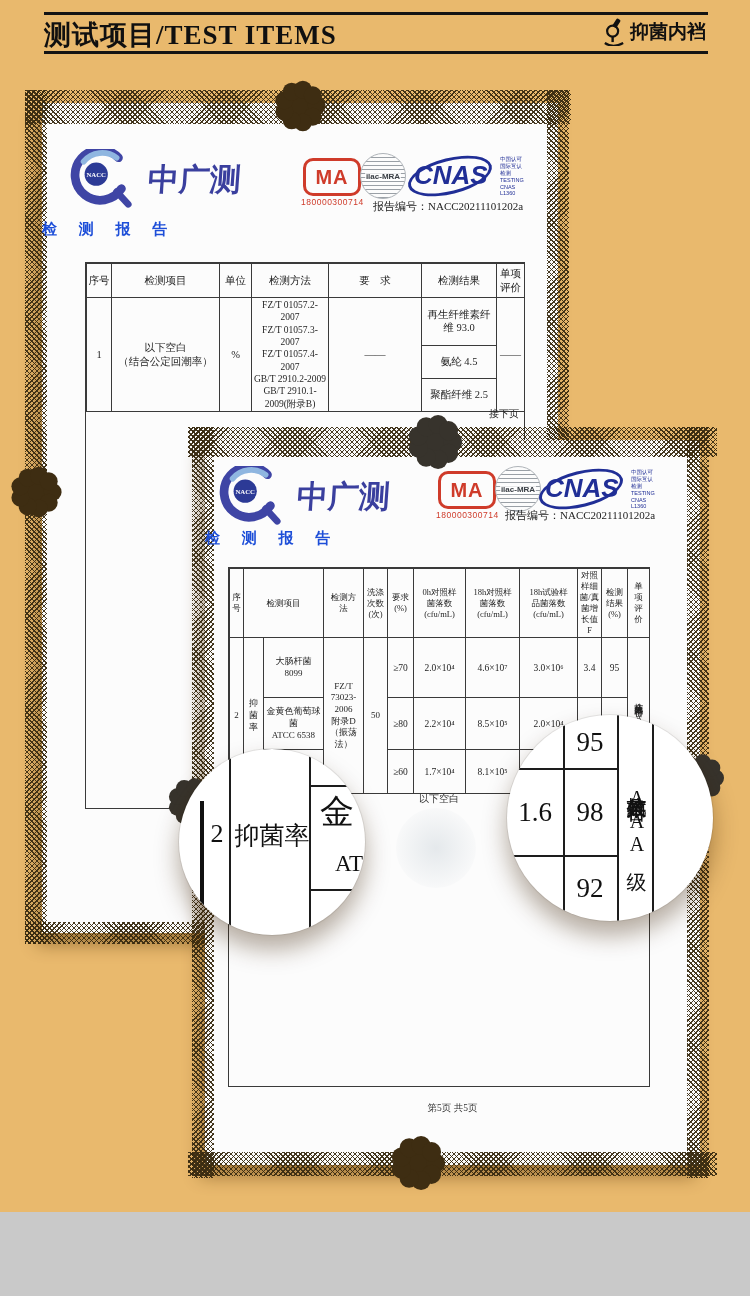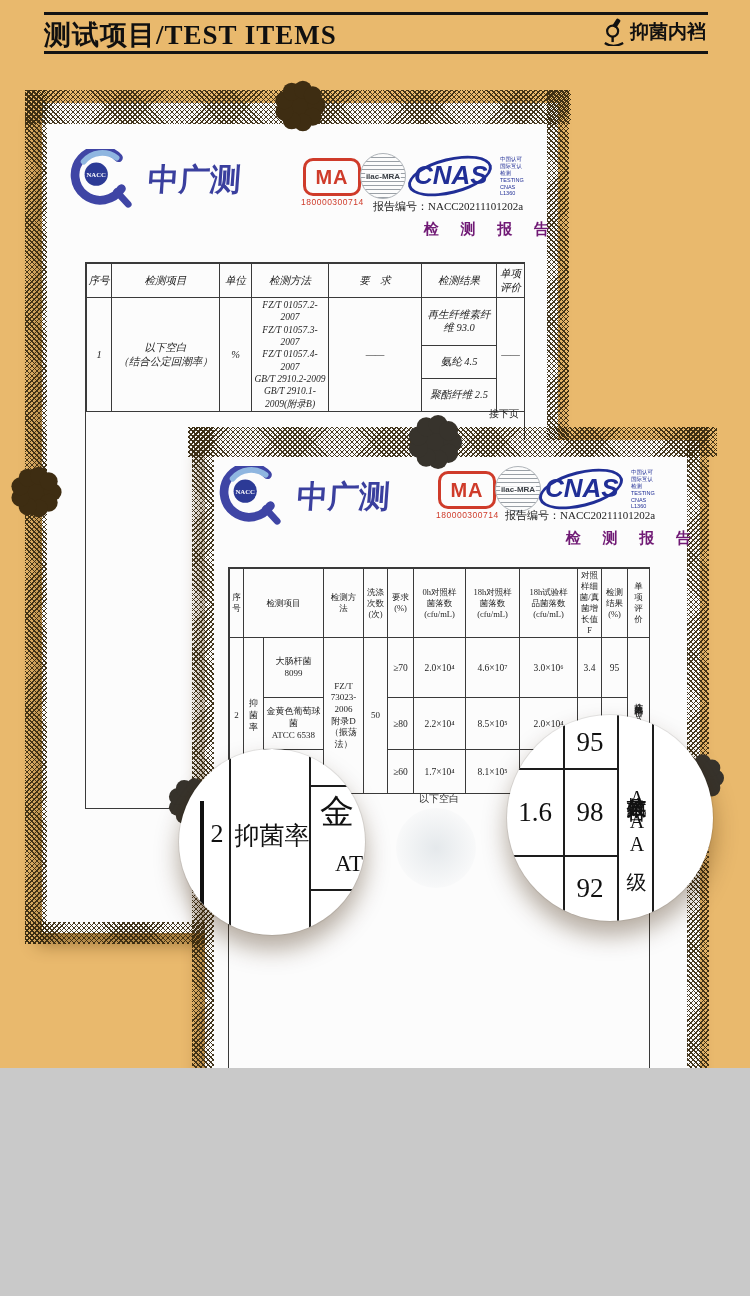--- a/index.html
+++ b/index.html
@@ -1,16 +1,16 @@
 <!DOCTYPE html>
 <html><head>
 <meta charset="utf-8">
 <style>
   html,body{margin:0;padding:0;background:#c9c9c9;}
-  .page{position:relative;width:750px;height:1068px;background:#e9b96d;overflow:hidden;
+  .page{position:relative;width:750px;height:1212px;background:#e9b96d;overflow:hidden;
         font-family:"Liberation Serif","DejaVu Serif",serif;color:#1f1f1f;}
   .sans{font-family:"Liberation Sans","DejaVu Sans",sans-serif;}
   .pl{white-space:pre-line;}
   .abs{position:absolute;}
 
   
   .rule{position:absolute;left:44px;width:664px;height:3px;background:#141414;}
   .rule-t{top:12px;} .rule-b{top:51px;}
   .tb-title{position:absolute;left:44px;top:17px;font-size:27px;font-weight:bold;letter-spacing:1px;color:#101010;}
   .tb-right{position:absolute;right:44px;top:18px;display:flex;align-items:center;gap:5px;}
@@ -36,29 +36,29 @@
   .ilac{position:absolute;width:44px;height:44px;border-radius:50%;border:1px solid #aeb3b8;
         background:repeating-linear-gradient(0deg,#9aa0a6 0 1px,transparent 1px 4px);
         display:flex;align-items:center;justify-content:center;}
   .ilac span{font-size:8px;font-weight:bold;color:#3a3f45;background:rgba(255,255,255,.78);padding:0 1px;}
   .cnas{position:absolute;}
   .cnas-word{position:relative;font-size:26px;font-weight:bold;font-style:italic;color:#202e96;z-index:1;}
   .cnas-orbit{position:absolute;left:-7px;top:-2px;width:80px;height:30px;border:3px solid #202e96;
               border-radius:50%;transform:rotate(-14deg);}
   .cnas-side{position:absolute;font-size:5.5px;line-height:1.25;color:#202e96;white-space:pre-line;}
   .repno{position:absolute;font-size:11px;color:#1c1c1c;}
-  .rtitle{position:absolute;left:0;width:100%;text-align:right;font-size:15px;font-weight:bold;
-          letter-spacing:9px;color:#701a75;}
+  .rtitle{position:absolute;left:0;width:100%;text-align:left;font-size:15px;font-weight:bold;
+          letter-spacing:9px;color:#1d4ed8;}
 
   
   .twrap{position:absolute;border:1px solid #3a3a3a;}
   table.rep{border-collapse:collapse;table-layout:fixed;}
   table.rep td,table.rep th{border:1px solid #3a3a3a;text-align:center;vertical-align:middle;
        font-weight:normal;padding:1px;color:#1f1f1f;line-height:1.3;overflow:hidden;}
-  .t1{width:438px;font-size:10.5px;font-style:italic;}
+  .t1{width:438px;font-size:10.5px;}
   .t1 .method{font-size:9.5px;}
   .t2{width:420px;font-size:9px;}
   .t2 th{font-size:8.5px;line-height:1.25;margin-top:32px;}
   .t2 .val{font-size:9.5px;}
   .vtext{writing-mode:vertical-rl;text-orientation:upright;margin:0 auto;letter-spacing:1px;
          font-size:9px;line-height:1.15;}
   .cont{position:absolute;right:5px;top:144px;font-size:10px;color:#222;}
   .blank{position:absolute;left:0;width:100%;top:224px;text-align:center;font-size:10px;color:#333;}
   .wmark{position:absolute;left:167px;top:240px;width:80px;height:80px;border-radius:50%;
          background:radial-gradient(rgba(175,188,198,.30),rgba(175,188,198,.05) 70%);}

